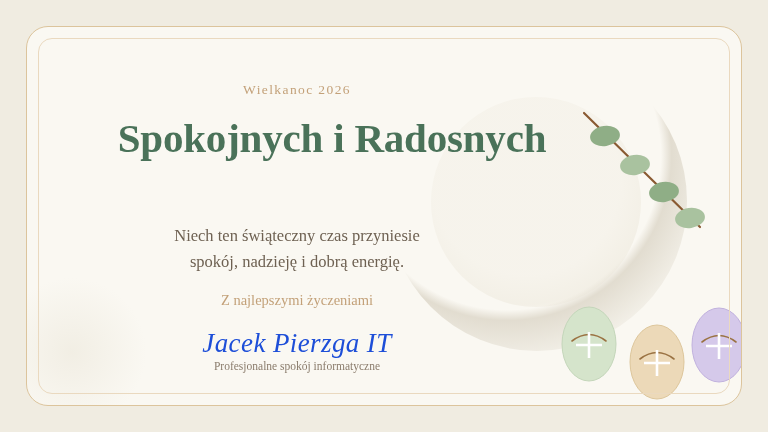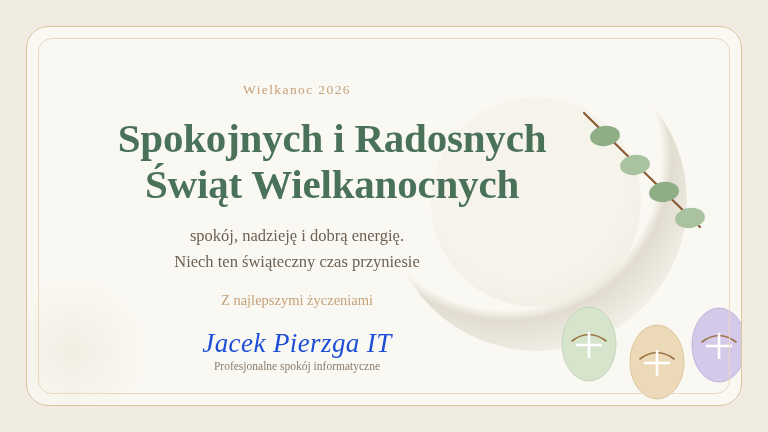--- a/index.html
+++ b/index.html
@@ -177,26 +177,25 @@
     <div class="wm wm-1"></div>
     <div class="wm wm-2"></div>
     <div class="wm wm-3"></div>
 
     <div class="content">
 
       <div class="eyebrow">Wielkanoc 2026</div>
 
       <div class="headline">
         <span class="l1">Spokojnych i Radosnych</span>
-        <span class="l2">Świąt Wielkanocnych</span>
       </div>
 
       <div class="subtitle">
+        <span>Niech ten świąteczny czas przyniesie</span>
         <span>spokój, nadzieję i dobrą energię.</span>
-        <span>Niech ten świąteczny czas przyniesie</span>
       </div>
 
       <div class="sign-wishes">Z najlepszymi życzeniami</div>
 
       <div class="sign-name">Jacek Pierzga IT</div>
 
       <div class="sign-tag">Profesjonalne spokój informatyczne</div>
 
     </div>
 

